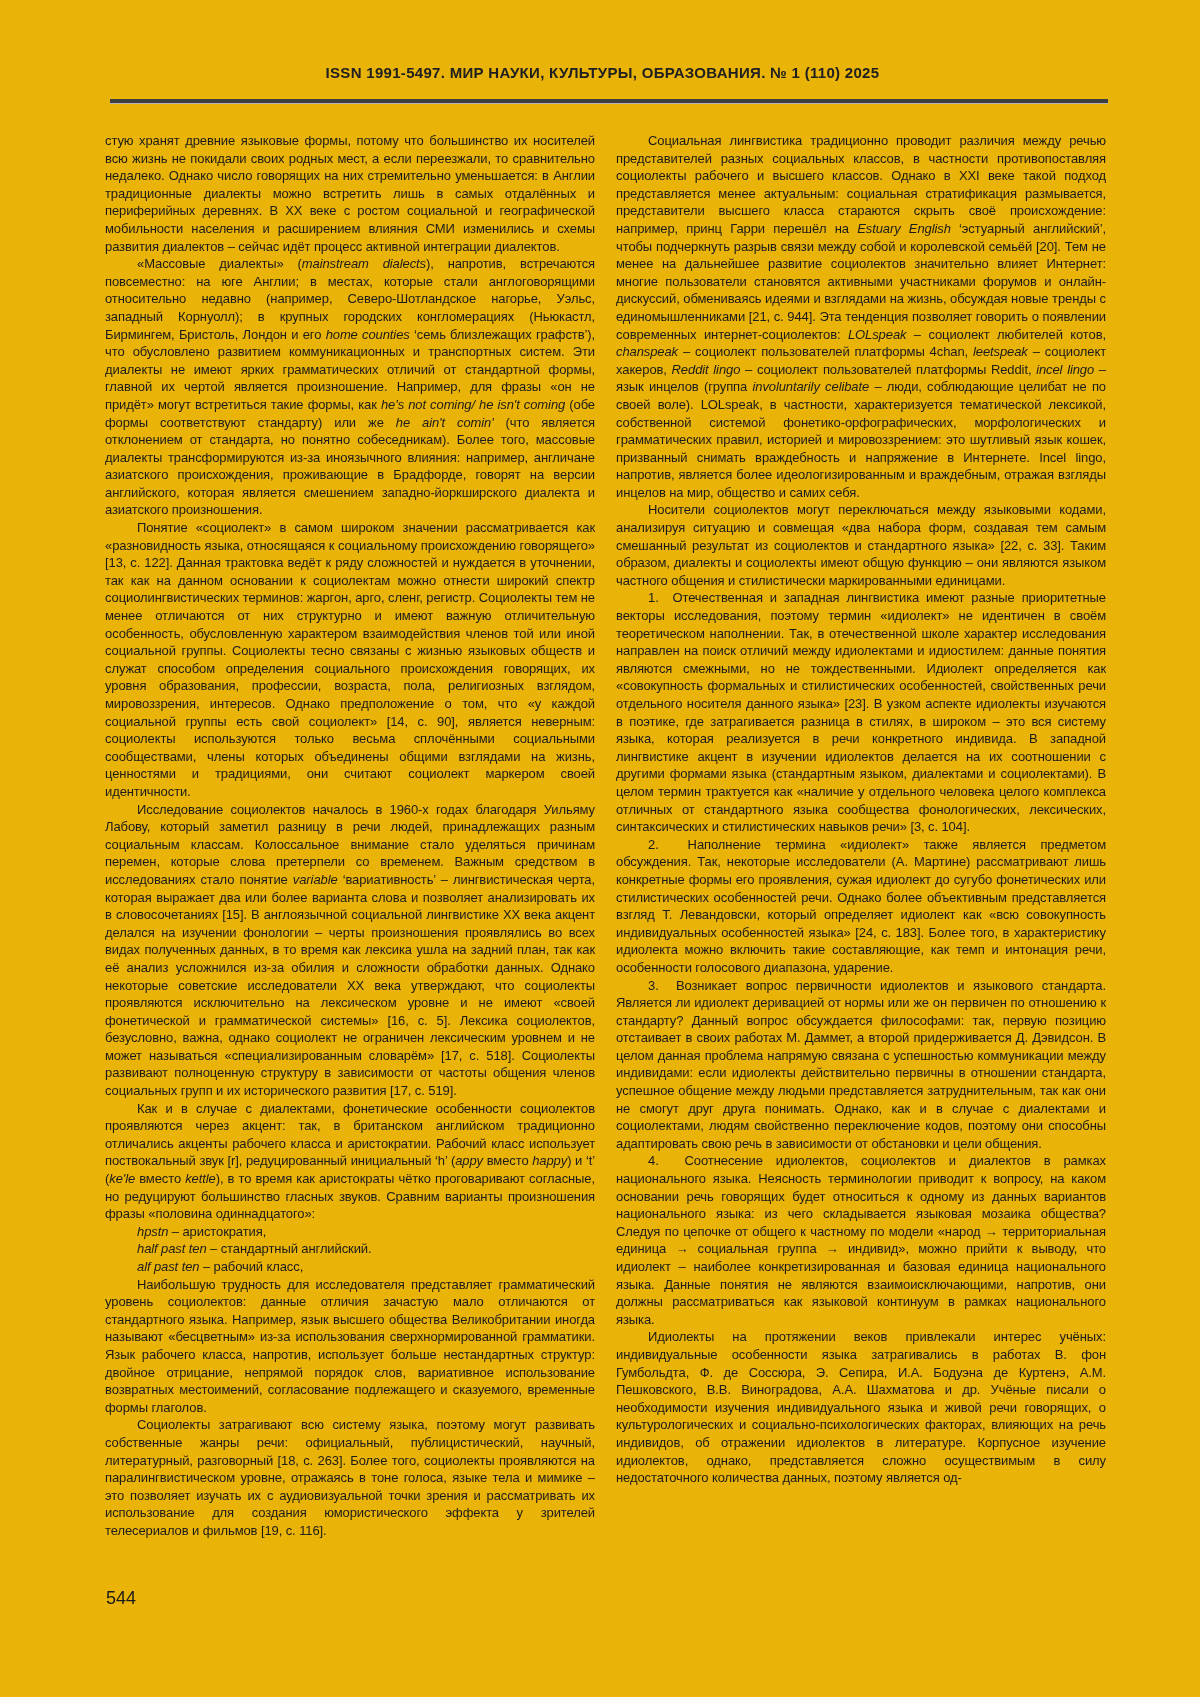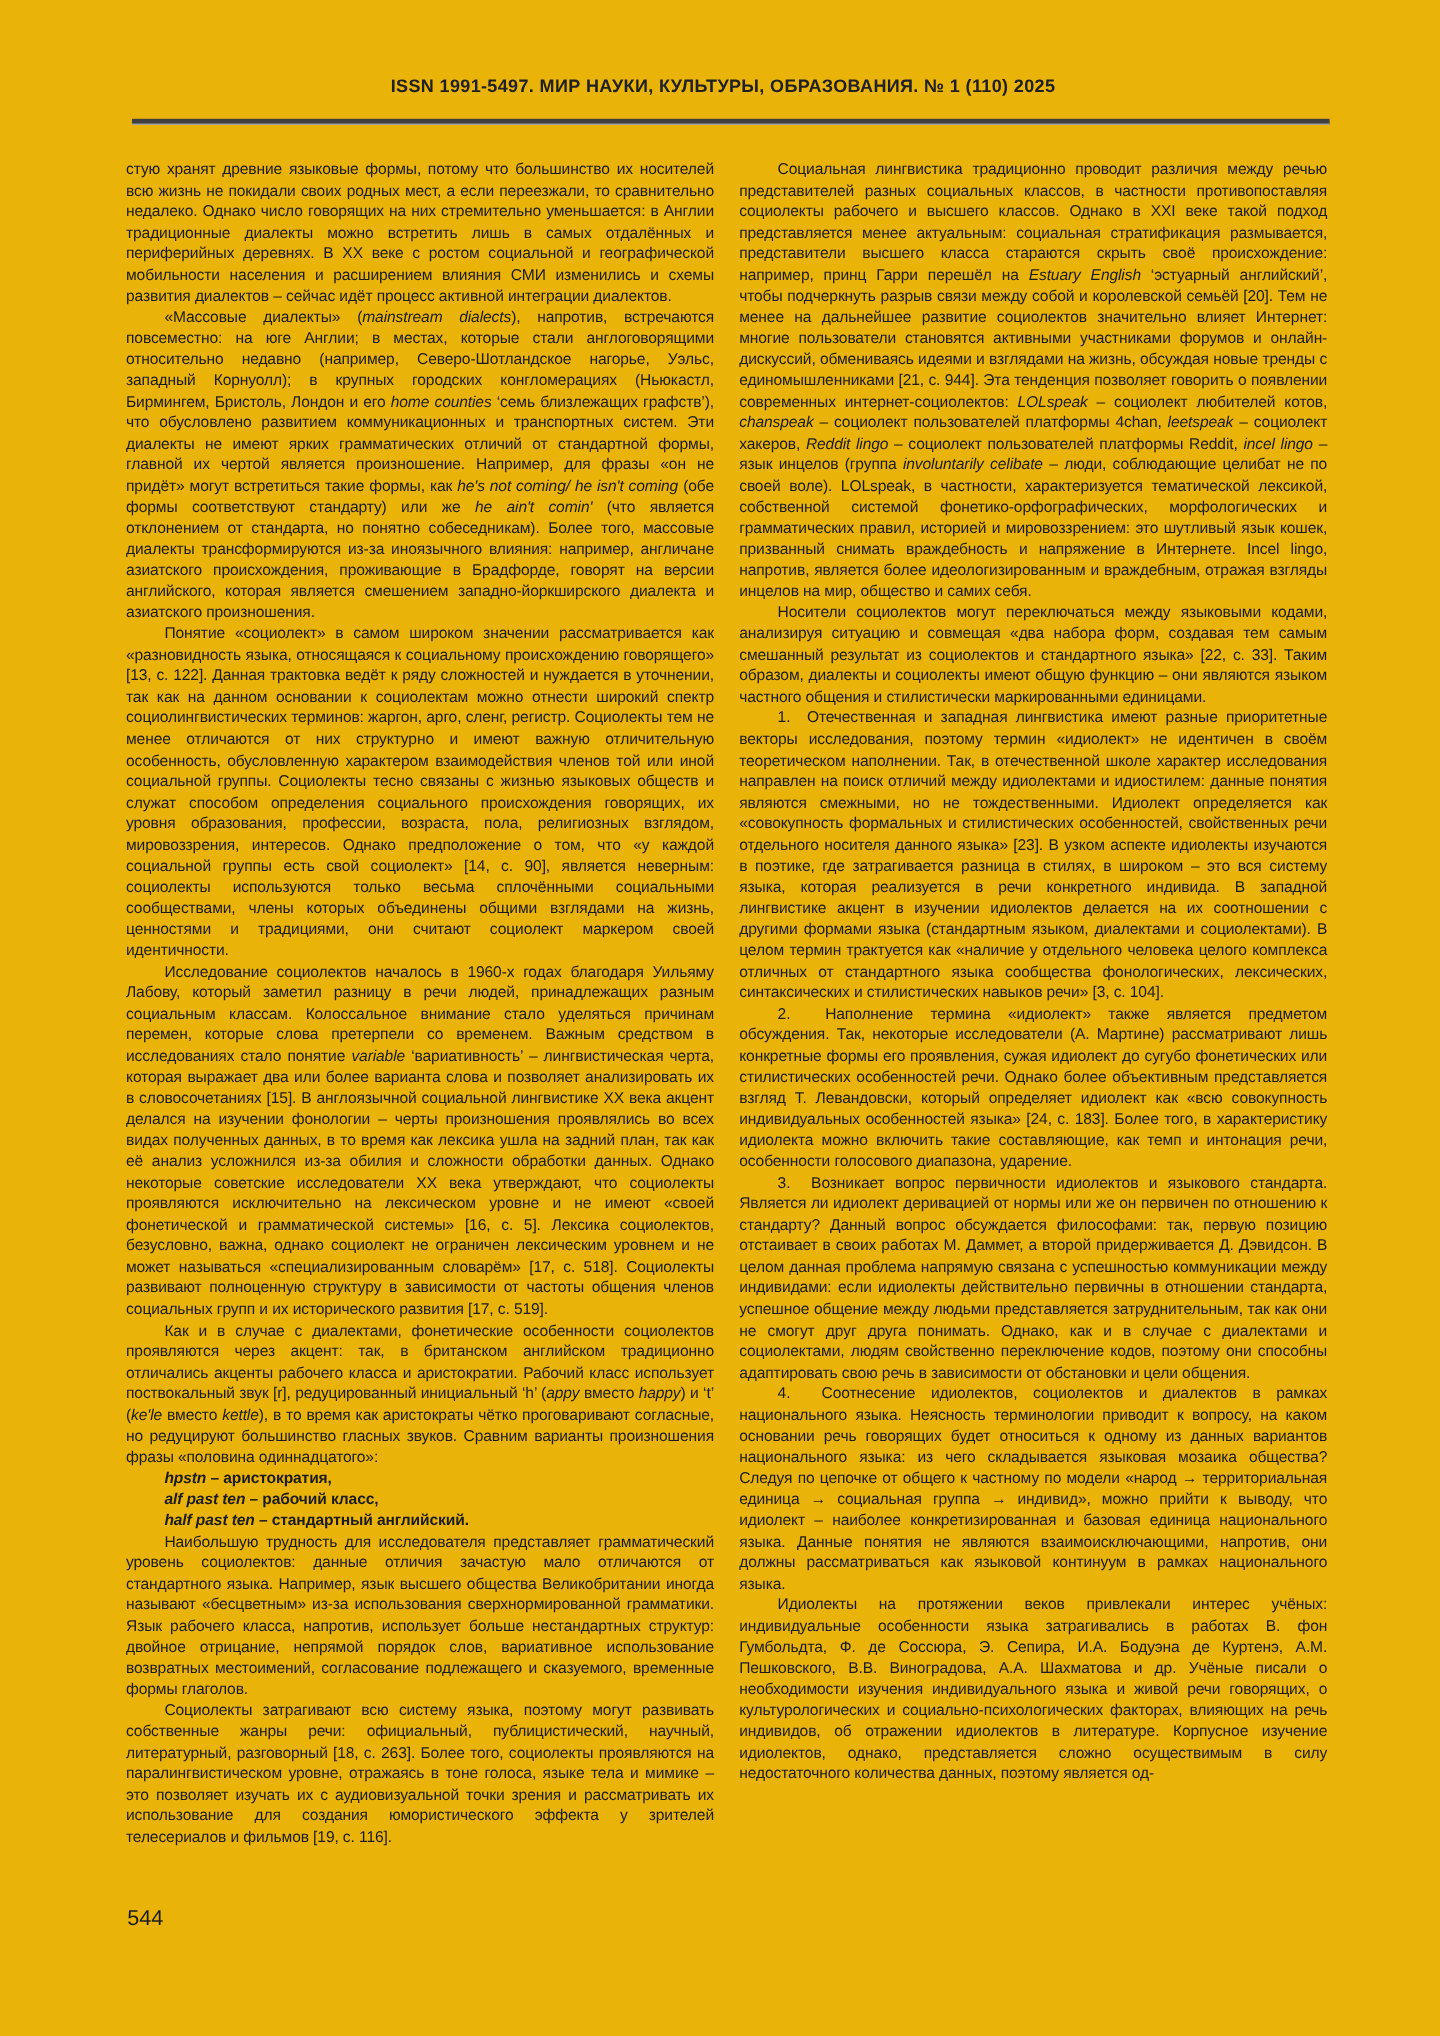--- a/index.html
+++ b/index.html
@@ -44,21 +44,21 @@
   }
   .col {
     width: 491px;
     font-size: 13px;
     line-height: 17.6px;
     text-align: justify;
     letter-spacing: -0.1px;
   }
   .col p { margin: 0; text-indent: 32px; }
   .col p.no-indent { text-indent: 0; }
-  .col p.phonetic { text-align: left; font-weight: bold; }
+  .col p.phonetic { text-align: left; }
   .page-number {
     position: absolute;
     left: 106px;
     top: 1588px;
     font-size: 18px;
     color: #1b1b1b;
   }
 </style>
 </head>
 <body>
@@ -70,22 +70,22 @@
 
   <div class="columns">
 
     <div class="col">
       <p class="no-indent">стую хранят древние языковые формы, потому что большинство их носителей всю жизнь не покидали своих родных мест, а если переезжали, то сравнительно недалеко. Однако число говорящих на них стремительно уменьшается: в Англии традиционные диалекты можно встретить лишь в самых отдалённых и периферийных деревнях. В XX веке с ростом социальной и географической мобильности населения и расширением влияния СМИ изменились и схемы развития диалектов – сейчас идёт процесс активной интеграции диалектов.</p>
       <p>«Массовые диалекты» (<i>mainstream dialects</i>), напротив, встречаются повсеместно: на юге Англии; в местах, которые стали англоговорящими относительно недавно (например, Северо-Шотландское нагорье, Уэльс, западный Корнуолл); в крупных городских конгломерациях (Ньюкастл, Бирмингем, Бристоль, Лондон и его <i>home counties</i> ‘семь близлежащих графств’), что обусловлено развитием коммуникационных и транспортных систем. Эти диалекты не имеют ярких грамматических отличий от стандартной формы, главной их чертой является произношение. Например, для фразы «он не придёт» могут встретиться такие формы, как <i>he's not coming/ he isn't coming</i> (обе формы соответствуют стандарту) или же <i>he ain't comin'</i> (что является отклонением от стандарта, но понятно собеседникам). Более того, массовые диалекты трансформируются из-за иноязычного влияния: например, англичане азиатского происхождения, проживающие в Брадфорде, говорят на версии английского, которая является смешением западно-йоркширского диалекта и азиатского произношения.</p>
       <p>Понятие «социолект» в самом широком значении рассматривается как «разновидность языка, относящаяся к социальному происхождению говорящего» [13, с. 122]. Данная трактовка ведёт к ряду сложностей и нуждается в уточнении, так как на данном основании к социолектам можно отнести широкий спектр социолингвистических терминов: жаргон, арго, сленг, регистр. Социолекты тем не менее отличаются от них структурно и имеют важную отличительную особенность, обусловленную характером взаимодействия членов той или иной социальной группы. Социолекты тесно связаны с жизнью языковых обществ и служат способом определения социального происхождения говорящих, их уровня образования, профессии, возраста, пола, религиозных взглядом, мировоззрения, интересов. Однако предположение о том, что «у каждой социальной группы есть свой социолект» [14, с. 90], является неверным: социолекты используются только весьма сплочёнными социальными сообществами, члены которых объединены общими взглядами на жизнь, ценностями и традициями, они считают социолект маркером своей идентичности.</p>
       <p>Исследование социолектов началось в 1960-х годах благодаря Уильяму Лабову, который заметил разницу в речи людей, принадлежащих разным социальным классам. Колоссальное внимание стало уделяться причинам перемен, которые слова претерпели со временем. Важным средством в исследованиях стало понятие <i>variable</i> ‘вариативность’ – лингвистическая черта, которая выражает два или более варианта слова и позволяет анализировать их в словосочетаниях [15]. В англоязычной социальной лингвистике XX века акцент делался на изучении фонологии – черты произношения проявлялись во всех видах полученных данных, в то время как лексика ушла на задний план, так как её анализ усложнился из-за обилия и сложности обработки данных. Однако некоторые советские исследователи XX века утверждают, что социолекты проявляются исключительно на лексическом уровне и не имеют «своей фонетической и грамматической системы» [16, с. 5]. Лексика социолектов, безусловно, важна, однако социолект не ограничен лексическим уровнем и не может называться «специализированным словарём» [17, с. 518]. Социолекты развивают полноценную структуру в зависимости от частоты общения членов социальных групп и их исторического развития [17, с. 519].</p>
       <p>Как и в случае с диалектами, фонетические особенности социолектов проявляются через акцент: так, в британском английском традиционно отличались акценты рабочего класса и аристократии. Рабочий класс использует поствокальный звук [r], редуцированный инициальный ‘h’ (<i>appy</i> вместо <i>happy</i>) и ‘t’ (<i>ke'le</i> вместо <i>kettle</i>), в то время как аристократы чётко проговаривают согласные, но редуцируют большинство гласных звуков. Сравним варианты произношения фразы «половина одиннадцатого»:</p>
       <p class="phonetic"><i>hpstn</i> – аристократия,</p>
+      <p class="phonetic"><i>half past ten</i> – стандартный английский.</p>
       <p class="phonetic"><i>alf past ten</i> – рабочий класс,</p>
-      <p class="phonetic"><i>half past ten</i> – стандартный английский.</p>
       <p>Наибольшую трудность для исследователя представляет грамматический уровень социолектов: данные отличия зачастую мало отличаются от стандартного языка. Например, язык высшего общества Великобритании иногда называют «бесцветным» из-за использования сверхнормированной грамматики. Язык рабочего класса, напротив, использует больше нестандартных структур: двойное отрицание, непрямой порядок слов, вариативное использование возвратных местоимений, согласование подлежащего и сказуемого, временные формы глаголов.</p>
       <p>Социолекты затрагивают всю систему языка, поэтому могут развивать собственные жанры речи: официальный, публицистический, научный, литературный, разговорный [18, с. 263]. Более того, социолекты проявляются на паралингвистическом уровне, отражаясь в тоне голоса, языке тела и мимике – это позволяет изучать их с аудиовизуальной точки зрения и рассматривать их использование для создания юмористического эффекта у зрителей телесериалов и фильмов [19, с. 116].</p>
     </div>
 
     <div class="col">
       <p>Социальная лингвистика традиционно проводит различия между речью представителей разных социальных классов, в частности противопоставляя социолекты рабочего и высшего классов. Однако в XXI веке такой подход представляется менее актуальным: социальная стратификация размывается, представители высшего класса стараются скрыть своё происхождение: например, принц Гарри перешёл на <i>Estuary English</i> ‘эстуарный английский’, чтобы подчеркнуть разрыв связи между собой и королевской семьёй [20]. Тем не менее на дальнейшее развитие социолектов значительно влияет Интернет: многие пользователи становятся активными участниками форумов и онлайн-дискуссий, обмениваясь идеями и взглядами на жизнь, обсуждая новые тренды с единомышленниками [21, с. 944]. Эта тенденция позволяет говорить о появлении современных интернет-социолектов: <i>LOLspeak</i> – социолект любителей котов, <i>chanspeak</i> – социолект пользователей платформы 4chan, <i>leetspeak</i> – социолект хакеров, <i>Reddit lingo</i> – социолект пользователей платформы Reddit, <i>incel lingo</i> – язык инцелов (группа <i>involuntarily celibate</i> – люди, соблюдающие целибат не по своей воле). LOLspeak, в частности, характеризуется тематической лексикой, собственной системой фонетико-орфографических, морфологических и грамматических правил, историей и мировоззрением: это шутливый язык кошек, призванный снимать враждебность и напряжение в Интернете. Incel lingo, напротив, является более идеологизированным и враждебным, отражая взгляды инцелов на мир, общество и самих себя.</p>
       <p>Носители социолектов могут переключаться между языковыми кодами, анализируя ситуацию и совмещая «два набора форм, создавая тем самым смешанный результат из социолектов и стандартного языка» [22, с. 33]. Таким образом, диалекты и социолекты имеют общую функцию – они являются языком частного общения и стилистически маркированными единицами.</p>
       <p>1.&nbsp; Отечественная и западная лингвистика имеют разные приоритетные векторы исследования, поэтому термин «идиолект» не идентичен в своём теоретическом наполнении. Так, в отечественной школе характер исследования направлен на поиск отличий между идиолектами и идиостилем: данные понятия являются смежными, но не тождественными. Идиолект определяется как «совокупность формальных и стилистических особенностей, свойственных речи отдельного носителя данного языка» [23]. В узком аспекте идиолекты изучаются в поэтике, где затрагивается разница в стилях, в широком – это вся систему языка, которая реализуется в речи конкретного индивида. В западной лингвистике акцент в изучении идиолектов делается на их соотношении с другими формами языка (стандартным языком, диалектами и социолектами). В целом термин трактуется как «наличие у отдельного человека целого комплекса отличных от стандартного языка сообщества фонологических, лексических, синтаксических и стилистических навыков речи» [3, с. 104].</p>
       <p>2.&nbsp; Наполнение термина «идиолект» также является предметом обсуждения. Так, некоторые исследователи (А. Мартине) рассматривают лишь конкретные формы его проявления, сужая идиолект до сугубо фонетических или стилистических особенностей речи. Однако более объективным представляется взгляд Т. Левандовски, который определяет идиолект как «всю совокупность индивидуальных особенностей языка» [24, с. 183]. Более того, в характеристику идиолекта можно включить такие составляющие, как темп и интонация речи, особенности голосового диапазона, ударение.</p>
       <p>3.&nbsp; Возникает вопрос первичности идиолектов и языкового стандарта. Является ли идиолект деривацией от нормы или же он первичен по отношению к стандарту? Данный вопрос обсуждается философами: так, первую позицию отстаивает в своих работах М. Даммет, а второй придерживается Д. Дэвидсон. В целом данная проблема напрямую связана с успешностью коммуникации между индивидами: если идиолекты действительно первичны в отношении стандарта, успешное общение между людьми представляется затруднительным, так как они не смогут друг друга понимать. Однако, как и в случае с диалектами и социолектами, людям свойственно переключение кодов, поэтому они способны адаптировать свою речь в зависимости от обстановки и цели общения.</p>

